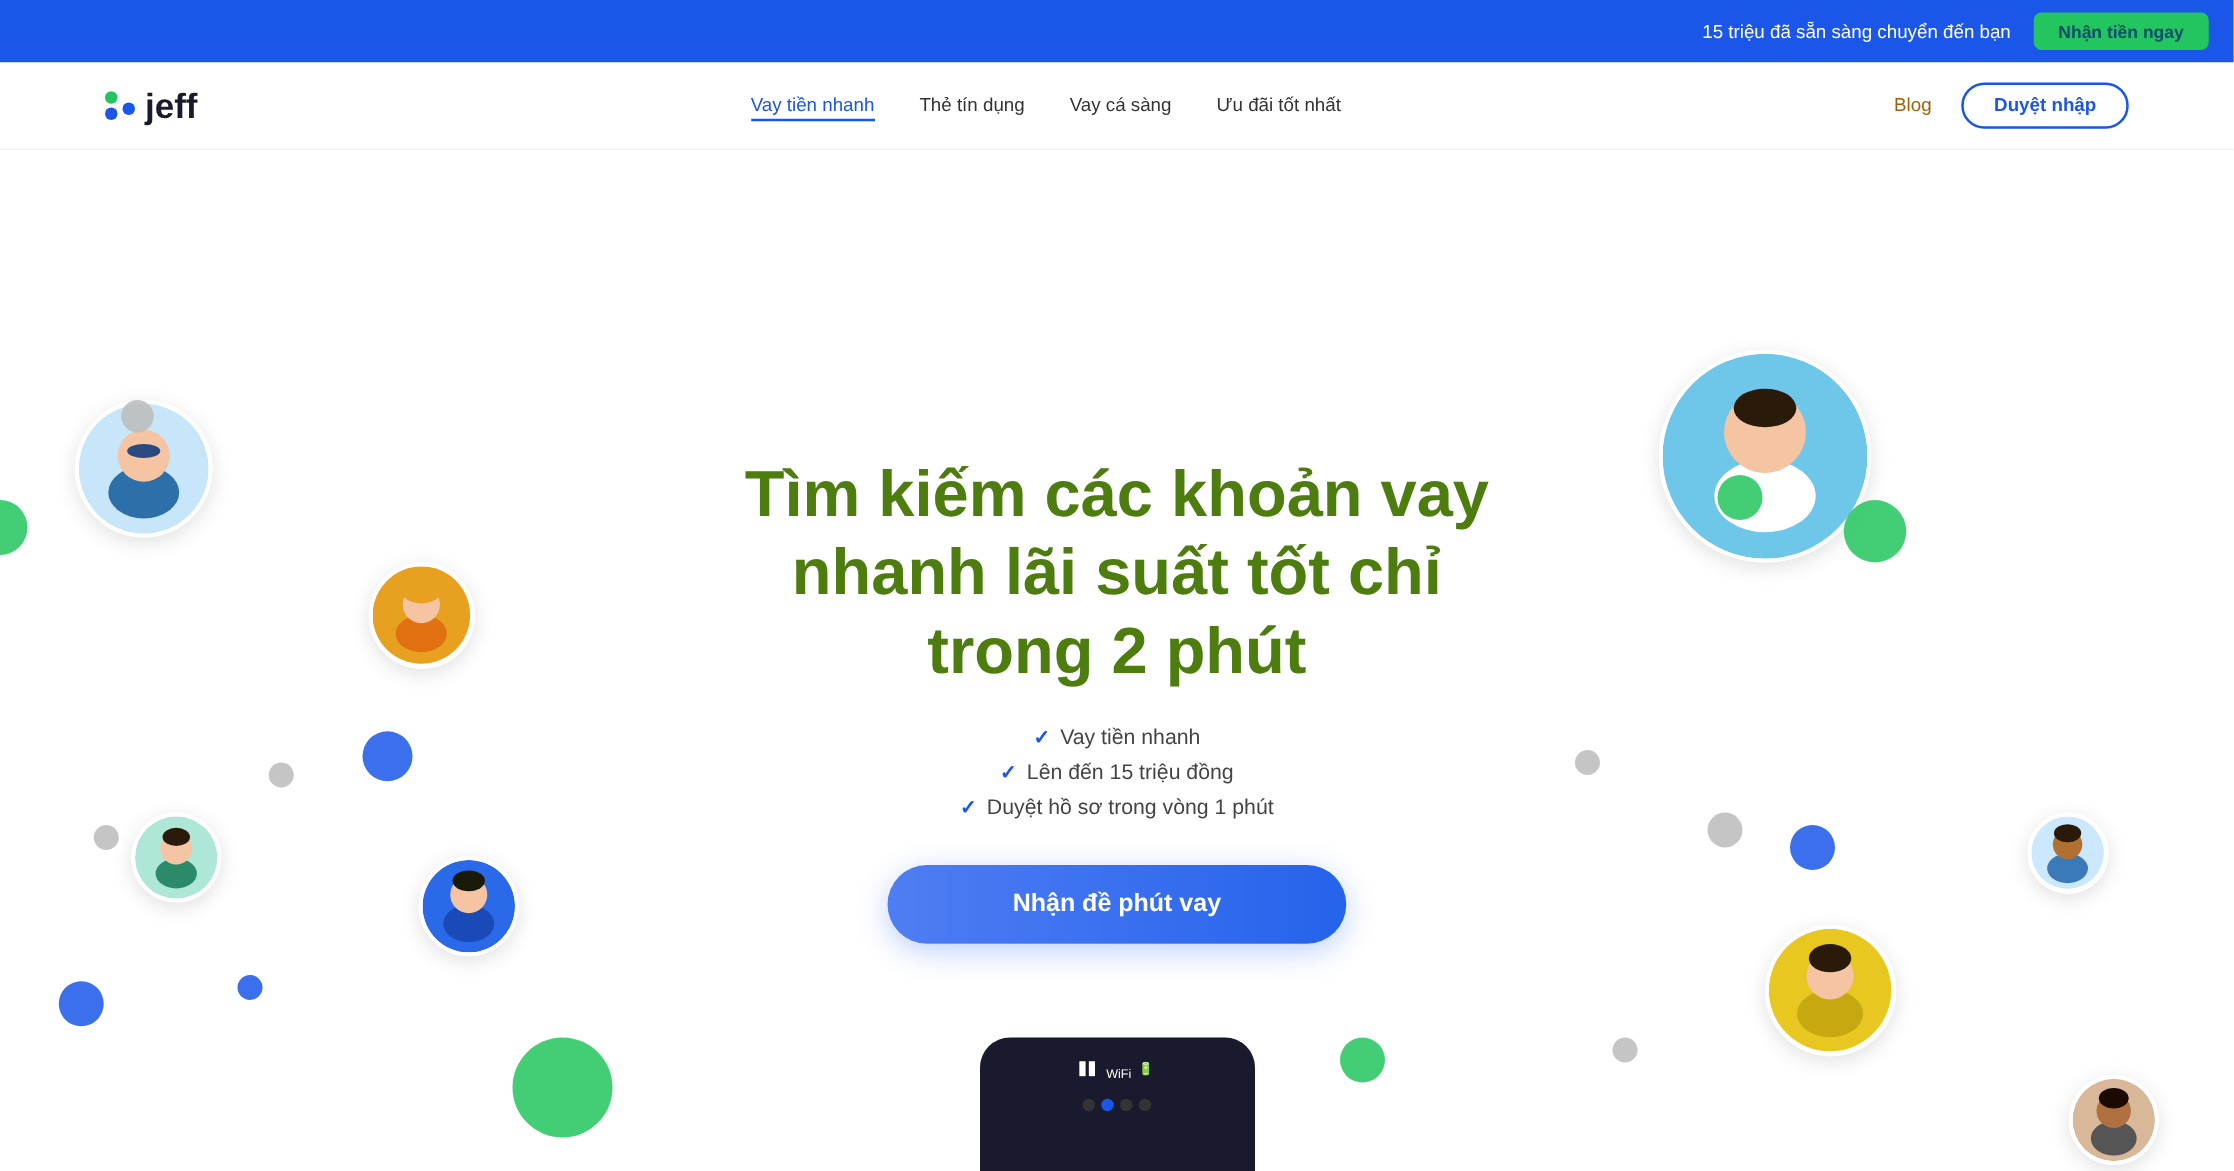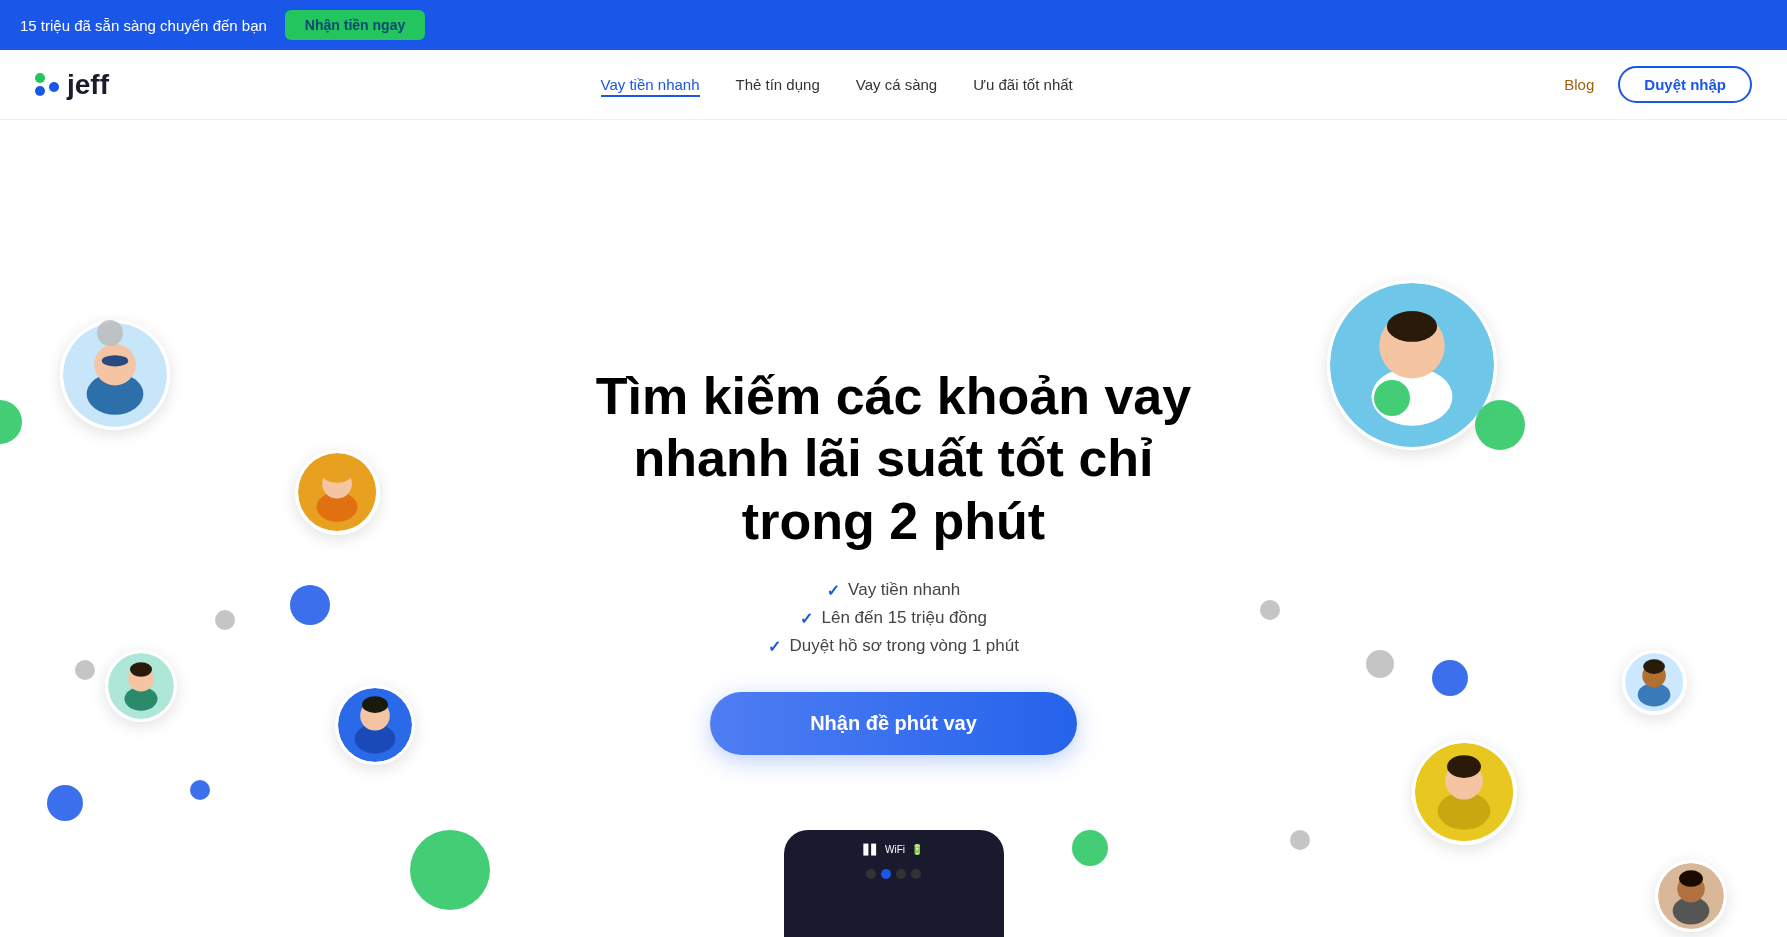--- a/index.html
+++ b/index.html
@@ -4,21 +4,21 @@
   <style>
     * { margin: 0; padding: 0; box-sizing: border-box; }
     body { font-family: 'Segoe UI', Arial, sans-serif; background: #fff; overflow-x: hidden; }
 
     
     .top-banner {
       background: #1a56e8;
       color: #fff;
       display: flex;
       align-items: center;
-      justify-content: flex-start;
+      justify-content: flex-end;
       gap: 18px;
       padding: 10px 20px;
       font-size: 15px;
       font-weight: 500;
     }
     .banner-cta {
       background: #22c55e;
       color: #0c4a6e;
       border: none;
       border-radius: 6px;
@@ -27,21 +27,21 @@
       font-weight: 700;
       cursor: pointer;
       white-space: nowrap;
     }
 
     
     .navbar {
       display: flex;
       align-items: center;
       justify-content: space-between;
-      padding: 16px 35px;
+      padding: 16px 84px;
       background: #fff;
       border-bottom: 1px solid #f0f0f0;
       position: relative;
       z-index: 10;
     }
     .logo {
       display: flex;
       align-items: center;
       gap: 8px;
       font-size: 28px;
@@ -103,21 +103,21 @@
 
     .hero-content {
       text-align: center;
       max-width: 660px;
       position: relative;
       z-index: 5;
     }
     .hero-title {
       font-size: 52px;
       font-weight: 800;
-      color: #000000;
+      color: #4d7c0f;
       line-height: 1.2;
       margin-bottom: 28px;
     }
     .hero-checks {
       list-style: none;
       margin-bottom: 36px;
     }
     .hero-checks li {
       font-size: 17px;
       color: #444;
@@ -318,21 +318,21 @@
         <span class="check-icon">✓</span>
         <span>Duyệt hồ sơ trong vòng 1 phút</span>
       </li>
     </ul>
     <button class="btn-cta">Nhận đề phút vay</button>
   </div>
 
   <div class="phone-mock">
     <div class="phone-top-bar">
       <span class="phone-signal">▋▋</span>
-      <span style="color:#fff;font-size:10px;">WiFi</span>
+      <span style="color:#fff;font-size:10px;margin-top:10px;">WiFi</span>
       <span class="phone-battery">🔋</span>
     </div>
     <div class="phone-circles">
       <div class="phone-circle"></div>
       <div class="phone-circle active"></div>
       <div class="phone-circle"></div>
       <div class="phone-circle"></div>
     </div>
   </div>
 

